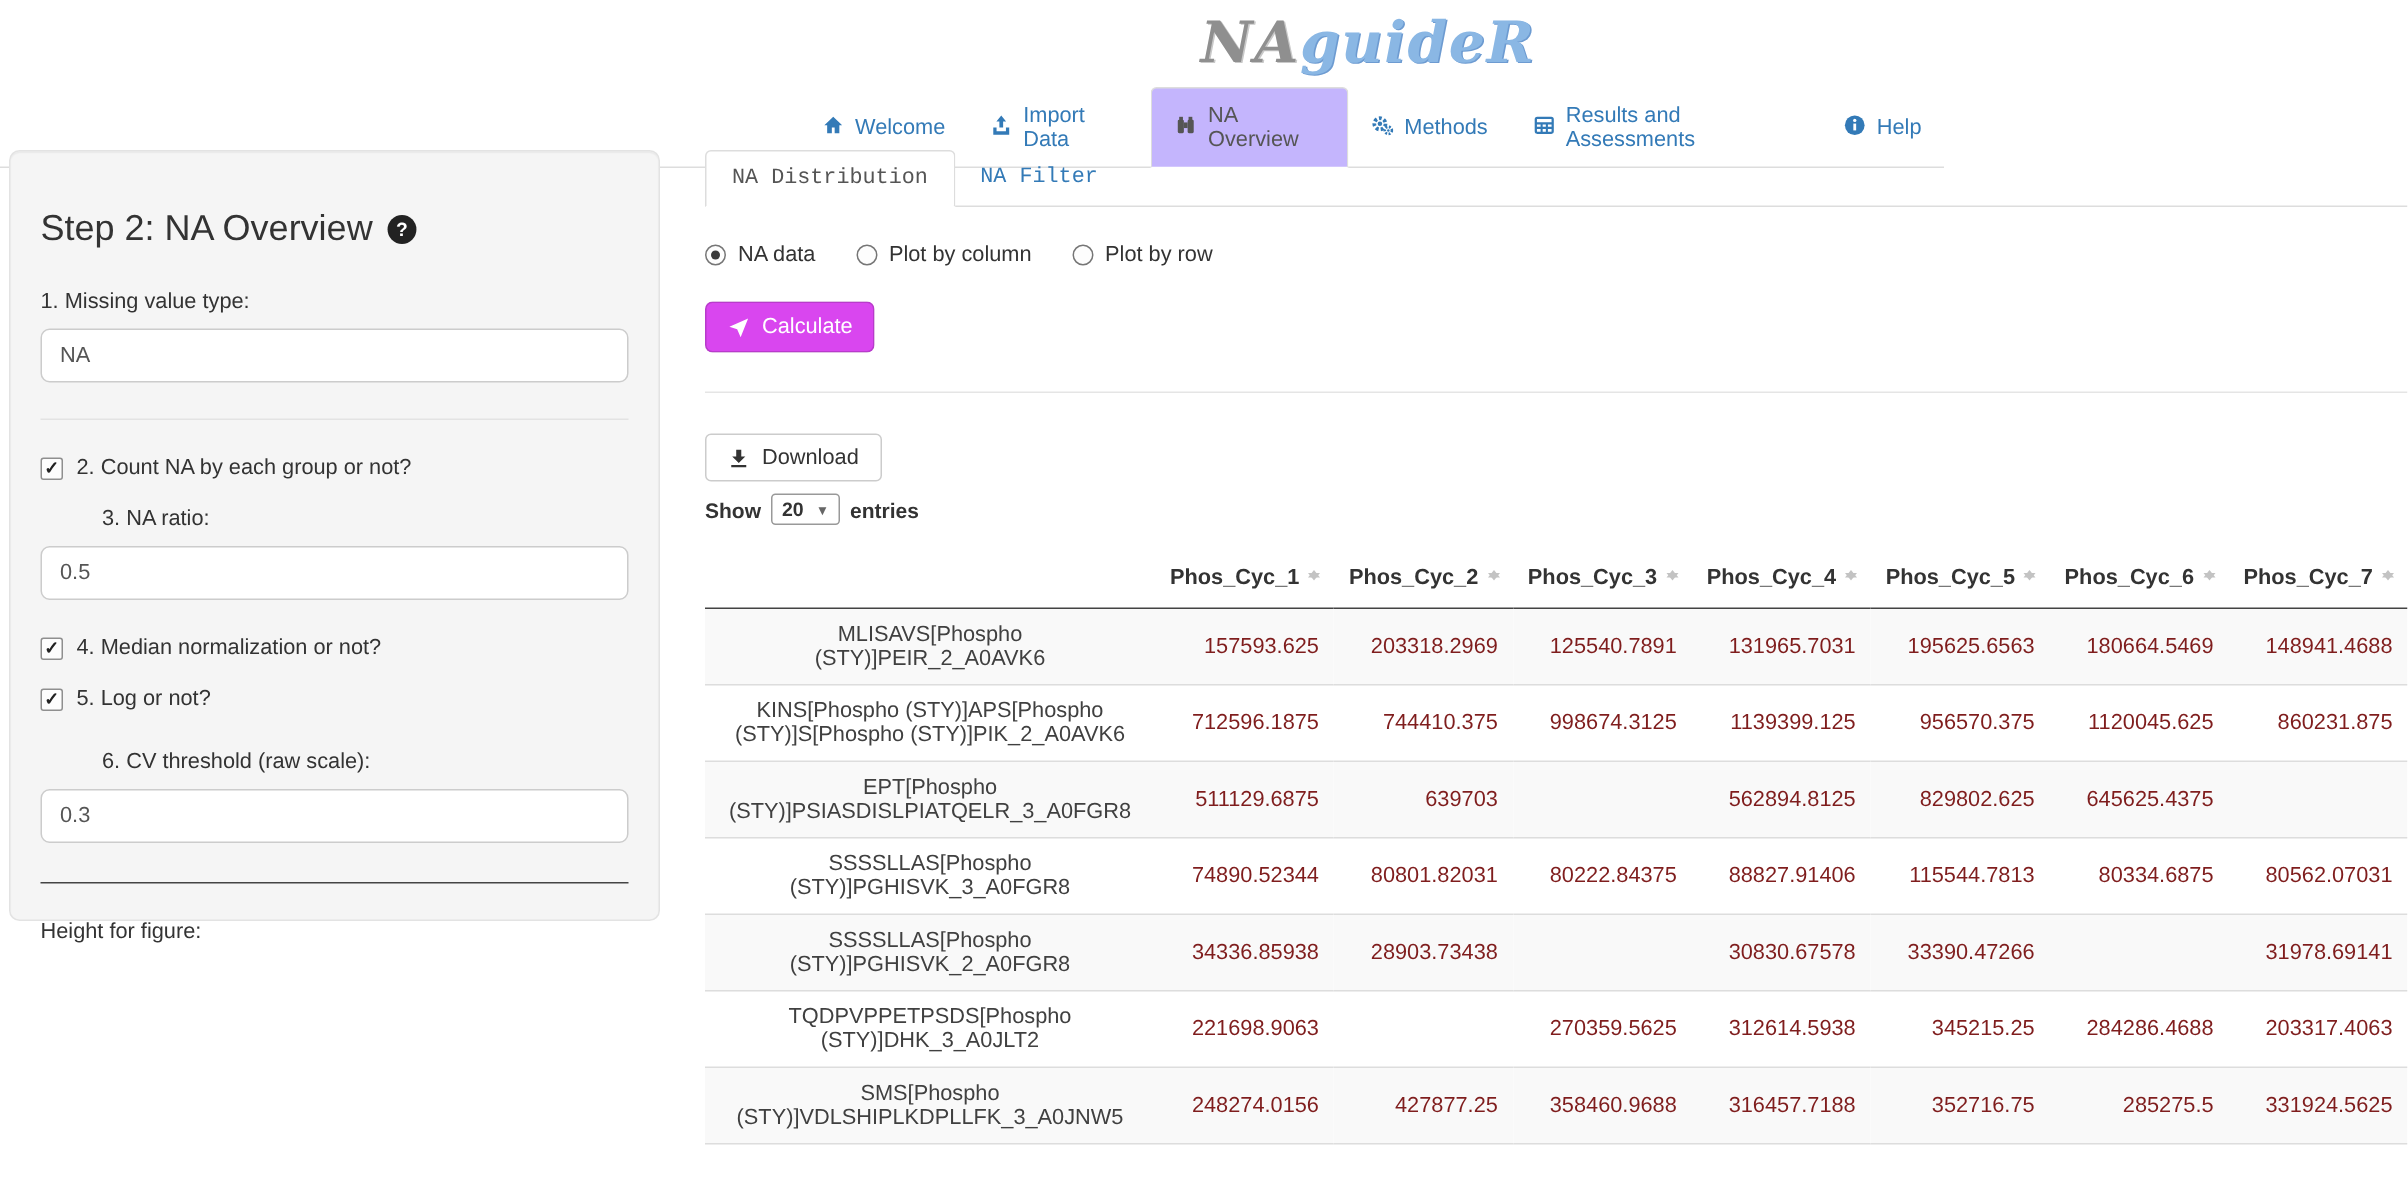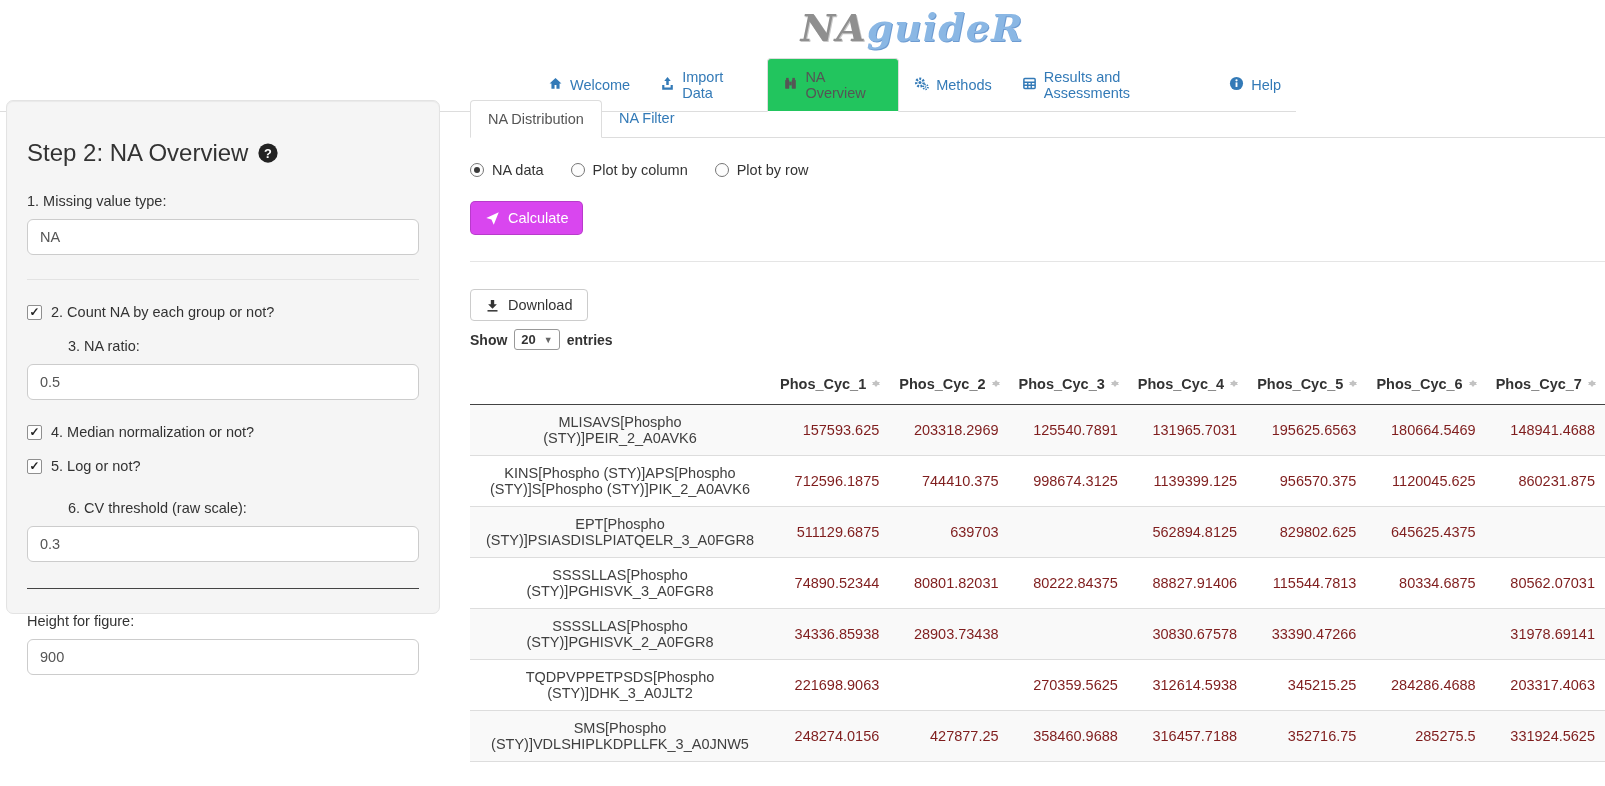--- a/index.html
+++ b/index.html
@@ -18,21 +18,21 @@
   .logo .p1 { color:#8f8f8f; text-shadow:1px 1px 0 #c9c9c9; }
   .logo .p2 { color:#8ab7e4; text-shadow:1px 1px 0 #6d9bd1; }
   
   .main-nav { position:absolute; top:58px; left:0; width:1296px; border-bottom:1px solid #ddd; }
   .main-nav ul { list-style:none; margin:0 0 0 533px; padding:0; display:flex; }
   .main-nav li {
     display:flex; align-items:center; gap:7px; padding:10px 15px;
     color:#337ab7; cursor:pointer; font-size:14.5px; margin-bottom:-1px;
   }
   .main-nav li.active {
-    background:#22c55e; border:1px solid #ddd; border-bottom-color:#fff;
+    background:#c4b5fd; border:1px solid #ddd; border-bottom-color:#fff;
     border-radius:4px 4px 0 0; color:#555;
   }
   .icon-svg { width:15px; height:15px; flex:0 0 auto; }
   
   .content { position:absolute; top:100px; left:0; display:flex; width:1605px; }
   
   .well {
     width:434px; margin-left:6px; background:#f5f5f5; border:1px solid #e3e3e3;
     border-radius:7px; padding:20px 20px 28px; box-shadow:inset 0 1px 1px rgba(0,0,0,.05);
     flex:0 0 auto; height:514px;
@@ -50,21 +50,21 @@
   .checkbox-row { display:flex; align-items:center; gap:9px; margin:18px 0; cursor:pointer; }
   .checkbox {
     width:15px; height:15px; border:1px solid #8f8f8f; border-radius:2px; background:#fdfdfd;
     display:flex; align-items:center; justify-content:center; font-size:12px; color:#222; line-height:1;
   }
   .checkbox.checked::after { content:"✓"; font-weight:bold; }
   .mt18 { margin-top:18px;margin-left:41px; }
   
   .main-panel { flex:1; padding-left:30px; min-width:0; }
   .subtabs { display:flex; border-bottom:1px solid #ddd; }
-  .subtab { padding:10px 17px; color:#337ab7; cursor:pointer; margin-bottom:-1px; }
+  .subtab { padding:10px 17px; color:#337ab7; cursor:pointer; margin-bottom:-1px;font-family:Liberation Mono, monospace; }
   .subtab.active {
     color:#555; background:#fff; border:1px solid #ddd; border-bottom-color:#fff;
     border-radius:4px 4px 0 0;
   }
   .radio-row { display:flex; align-items:center; gap:27px; margin-top:24px; }
   .radio-opt { display:flex; align-items:center; cursor:pointer;justify-content:space-between; }
   .radio {
     width:14px; height:14px; border:1px solid #767676; border-radius:50%;
     margin-right:8px; position:relative; background:#fdfdfd; flex:0 0 auto;
   }
@@ -194,21 +194,20 @@
       <span class="checkbox checked" id="cb-log"></span>
       <span>5. Log or not?</span>
     </div>
 
     <p class="field-label mt18" style="margin-top:26px">6. CV threshold (raw scale):</p>
     <input class="text-input" value="0.3" style="">
 
     <hr class="hr-dark">
 
     <p class="field-label">Height for figure:</p>
-    <input class="text-input" value="900" style="">
   </aside>
 
   <main class="main-panel">
     <div class="subtabs" id="subtabs">
         <div class="subtab active">NA Distribution</div>
         <div class="subtab">NA Filter</div>
       </div>
 
     <div class="radio-row" id="radio-row">
         <span class="radio-opt">

